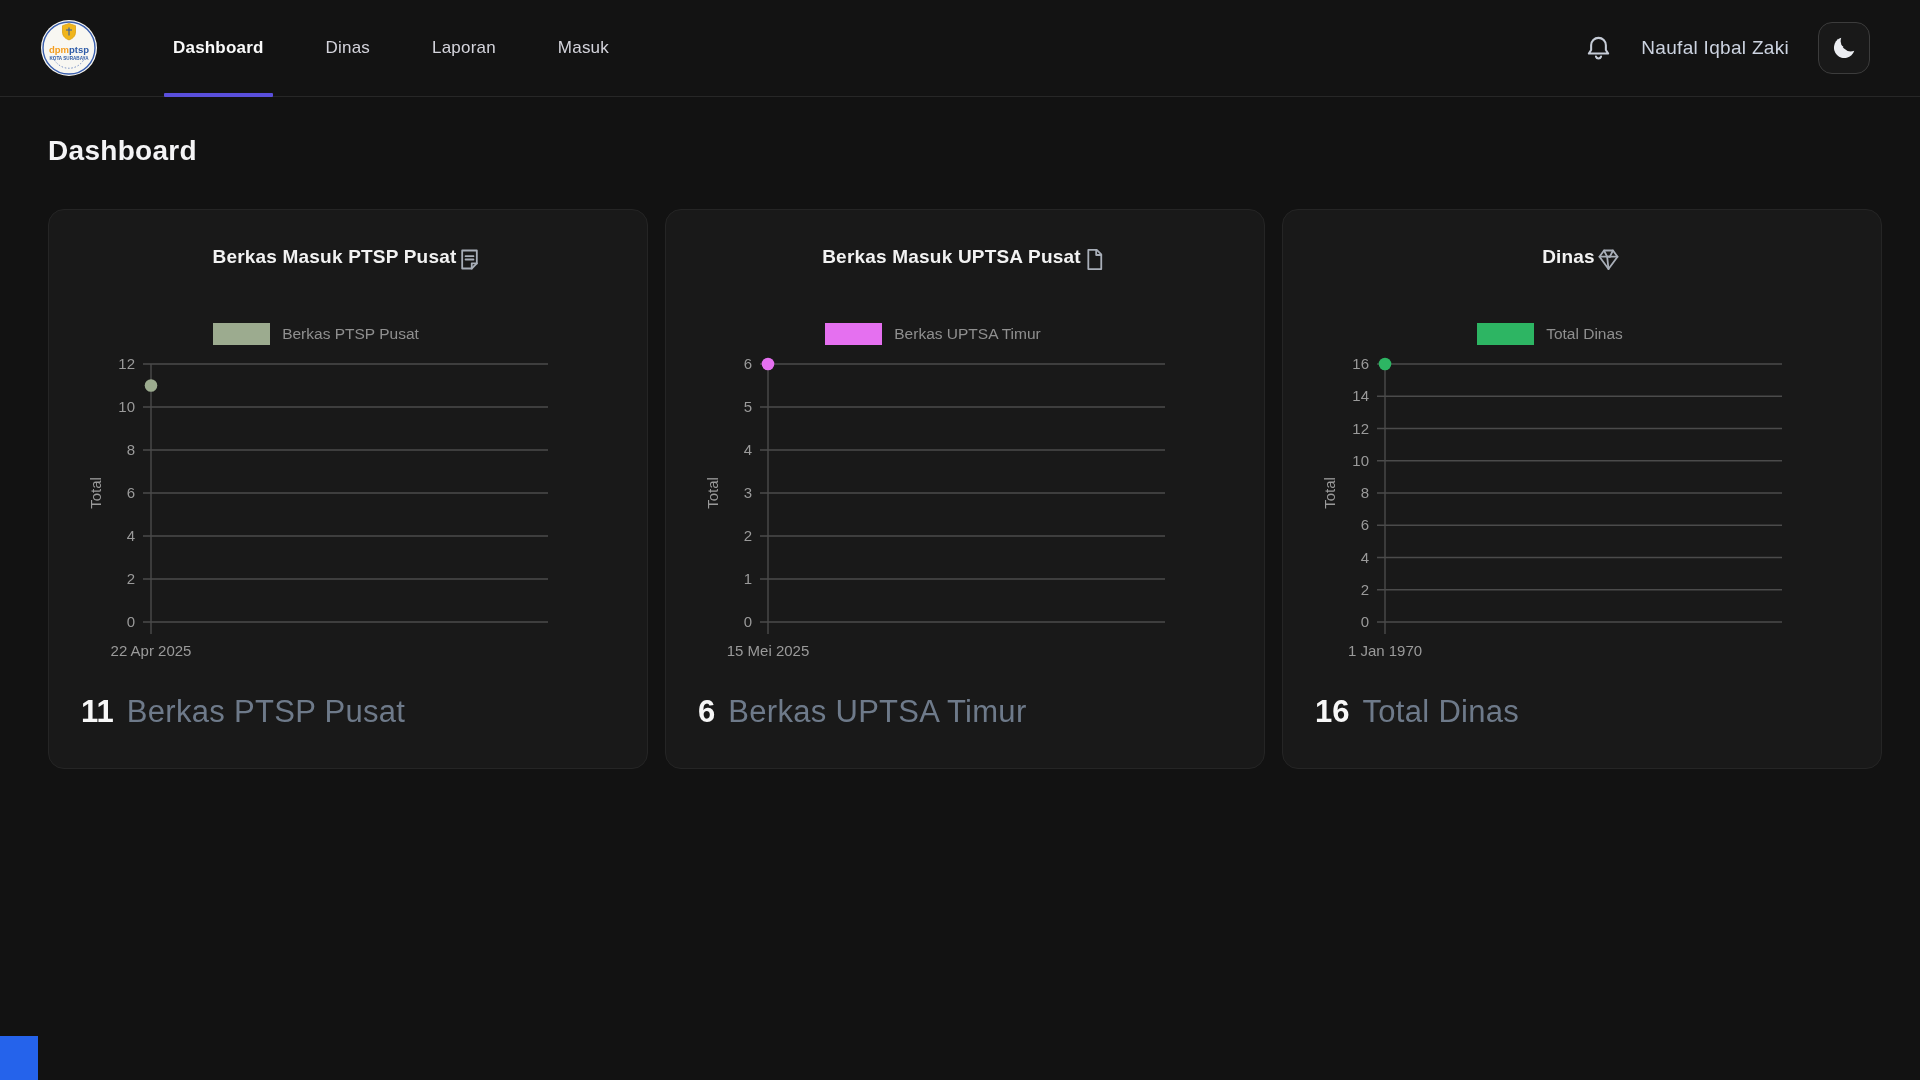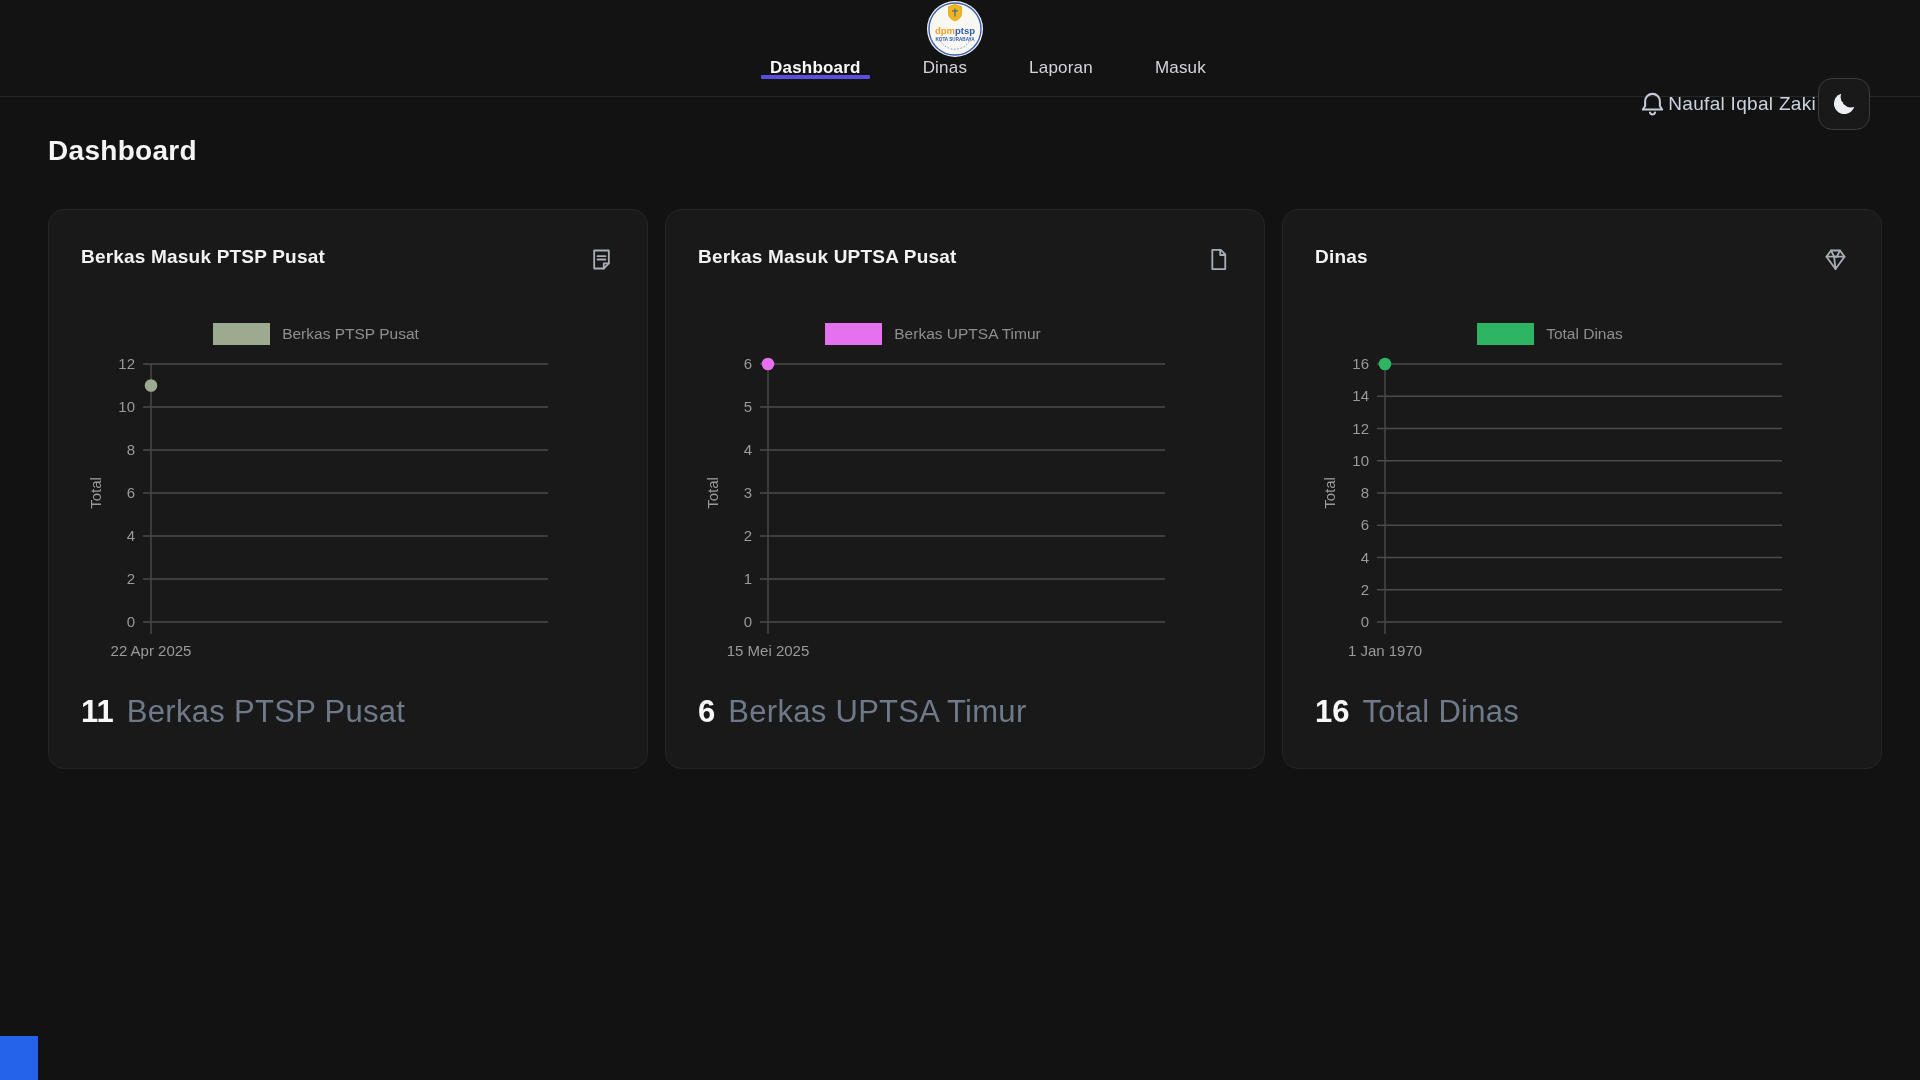--- a/index.html
+++ b/index.html
@@ -7,56 +7,56 @@
   body {
     background:#121212;
     font-family:"Liberation Sans", sans-serif;
     color:#e8e8e8;
     position:relative;
   }
   
   header {
     height:97px; display:flex; align-items:center;
     padding:0 50px 0 40px;
-    background:#131313; border-bottom:1px solid #272727;flex-direction:column;
+    background:#131313; border-bottom:1px solid #272727;
   }
   .logo-wrap { width:58px; height:58px; flex:0 0 auto; cursor:pointer; }
   nav { display:flex; height:100%; margin-left:66px; gap:44px; }
   .nav-item {
     position:relative; display:flex; align-items:center; gap:7px;
     height:100%; padding:0 9px; font-size:17px; color:#d4d4dc;
     cursor:pointer; letter-spacing:.2px;
   }
   .nav-item.active { color:#fafafa; font-weight:700; }
   .nav-item.active::after {
     content:""; position:absolute; left:0; right:0; bottom:-1px;
     height:4px; background:var(--accent,#5a4fdc); border-radius:1px;
   }
   .nav-chevron { display:flex; align-items:center; }
   .nav-chevron svg { width:15px; height:15px; stroke:#cfcfda; }
-  .header-right { margin-left:auto; display:flex; align-items:center; }
+  .header-right { margin-left:auto; display:flex; align-items:center; gap:27px; }
   .bell-btn { width:32px; height:32px; display:flex; align-items:center; justify-content:center; cursor:pointer; }
   .bell-btn svg { width:29px; height:29px; stroke:#c6ccd7; fill:none; stroke-width:1.7; stroke-linecap:round; stroke-linejoin:round; }
   .username { font-size:19px; color:#ccd3e0; font-weight:500; letter-spacing:.3px; }
   .theme-btn {
     width:52px; height:52px; border-radius:14px; border:1px solid #3c3c3c;
     background:#191919; display:flex; align-items:center; justify-content:center;
     cursor:pointer; margin-left:2px;
   }
   .theme-btn svg { width:30px; height:30px; }
   
   main { padding:38px 48px; }
   .page-title { font-size:28px; font-weight:700; color:#f4f4f6; letter-spacing:.3px; }
   .cards { display:flex; gap:17px; margin-top:42px; }
   .card {
     width:600px; height:560px; background:#191919;
     border:1px solid #252525; border-radius:16px;
     padding:36px 32px 0 32px; flex:0 0 auto;
   }
-  .card-head { display:flex; justify-content:space-between; align-items:flex-start; }
+  .card-head { display:flex; justify-content:center; align-items:flex-start; }
   .card-title { font-size:19px; font-weight:600; color:#f2f2f2; letter-spacing:.2px; }
   .card-icon svg { width:27px; height:27px; stroke:#a8aeb8; fill:none; stroke-width:1.6; stroke-linecap:round; stroke-linejoin:round; }
   .legend { width:470px; display:flex; justify-content:center; align-items:center; gap:12px; margin-top:46px; }
   .legend-swatch { width:57px; height:22px; }
   .legend-label { font-size:15.5px; color:#8f8f8f; }
   .chart-svg { width:470px; height:316px; display:block; margin-top:7px; }
   .chart-svg text { font-family:"Liberation Sans", sans-serif; }
   .card-total { margin-top:26px; display:flex; align-items:center; gap:13px; font-size:31px; }
   .total-number { color:#f7f7f7; font-weight:700; }
   .total-label { color:#6e7a8a; font-weight:500; letter-spacing:.3px; }

